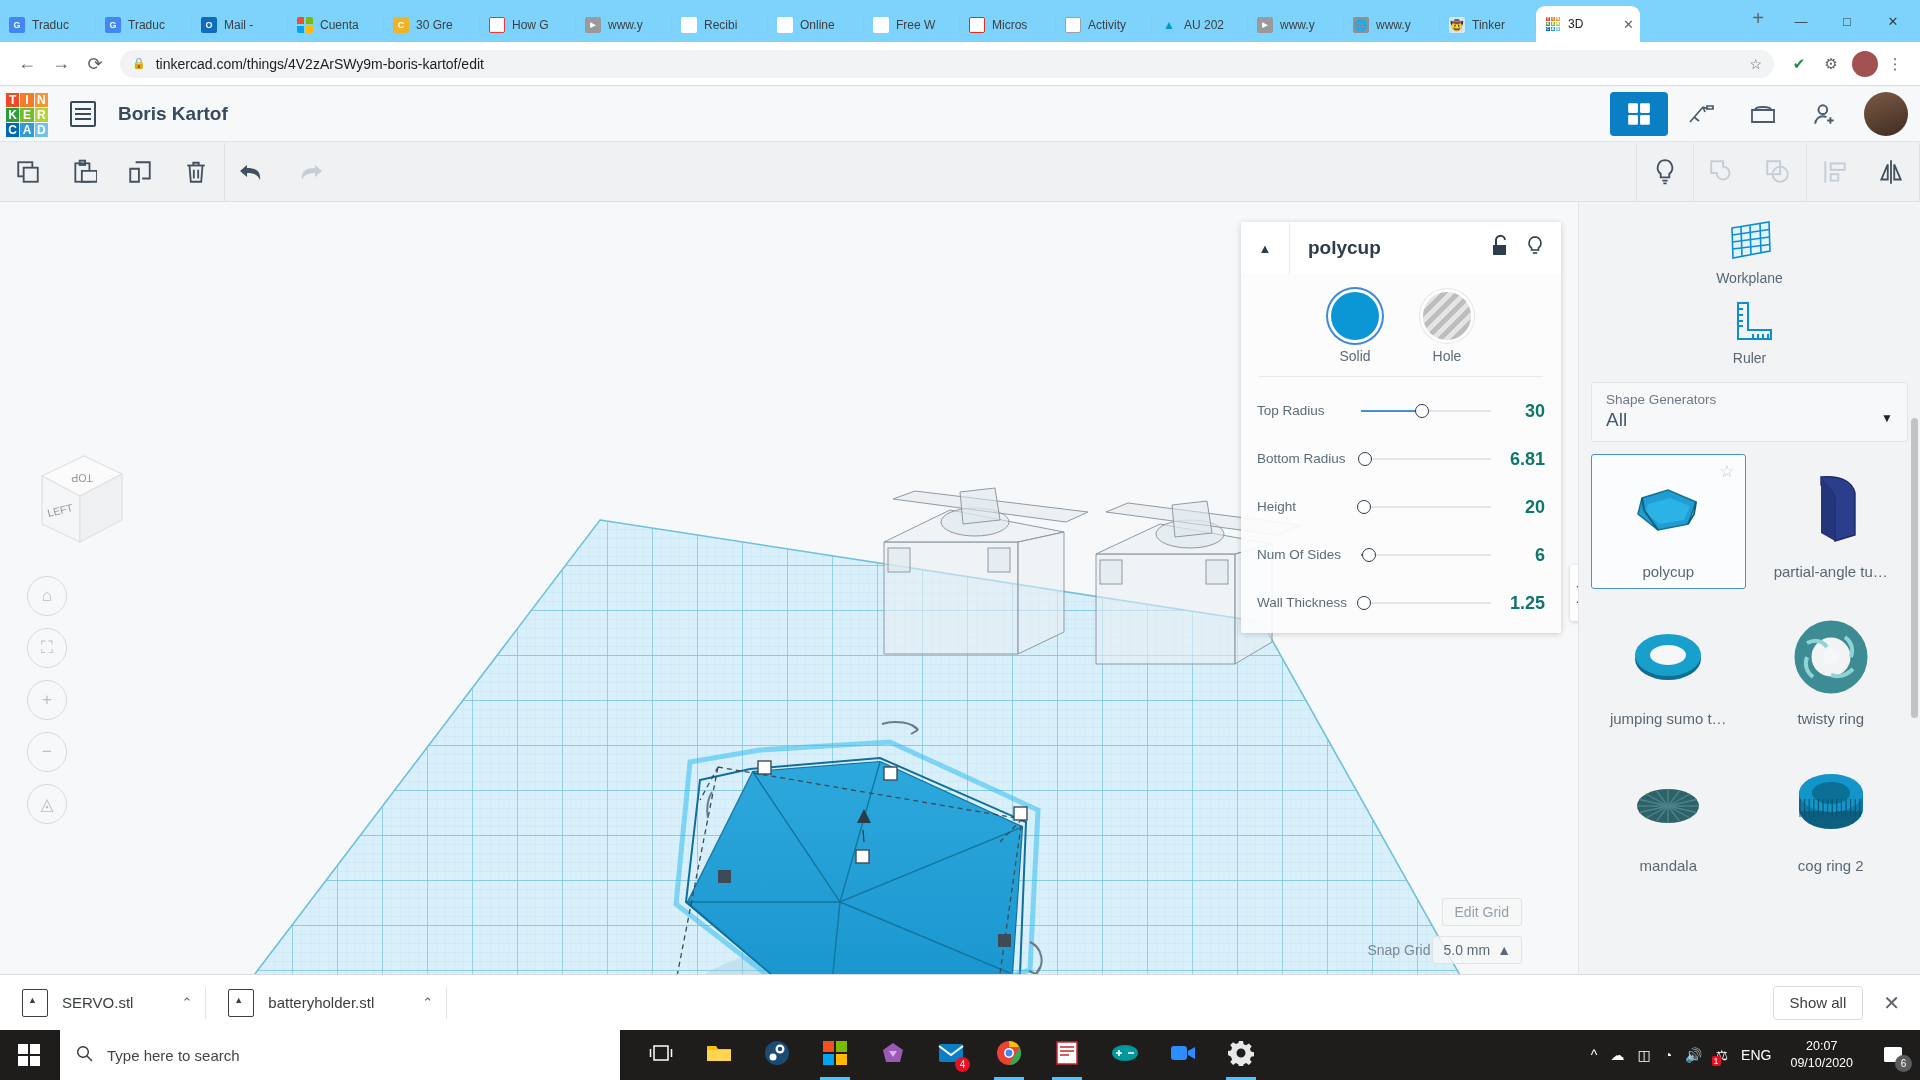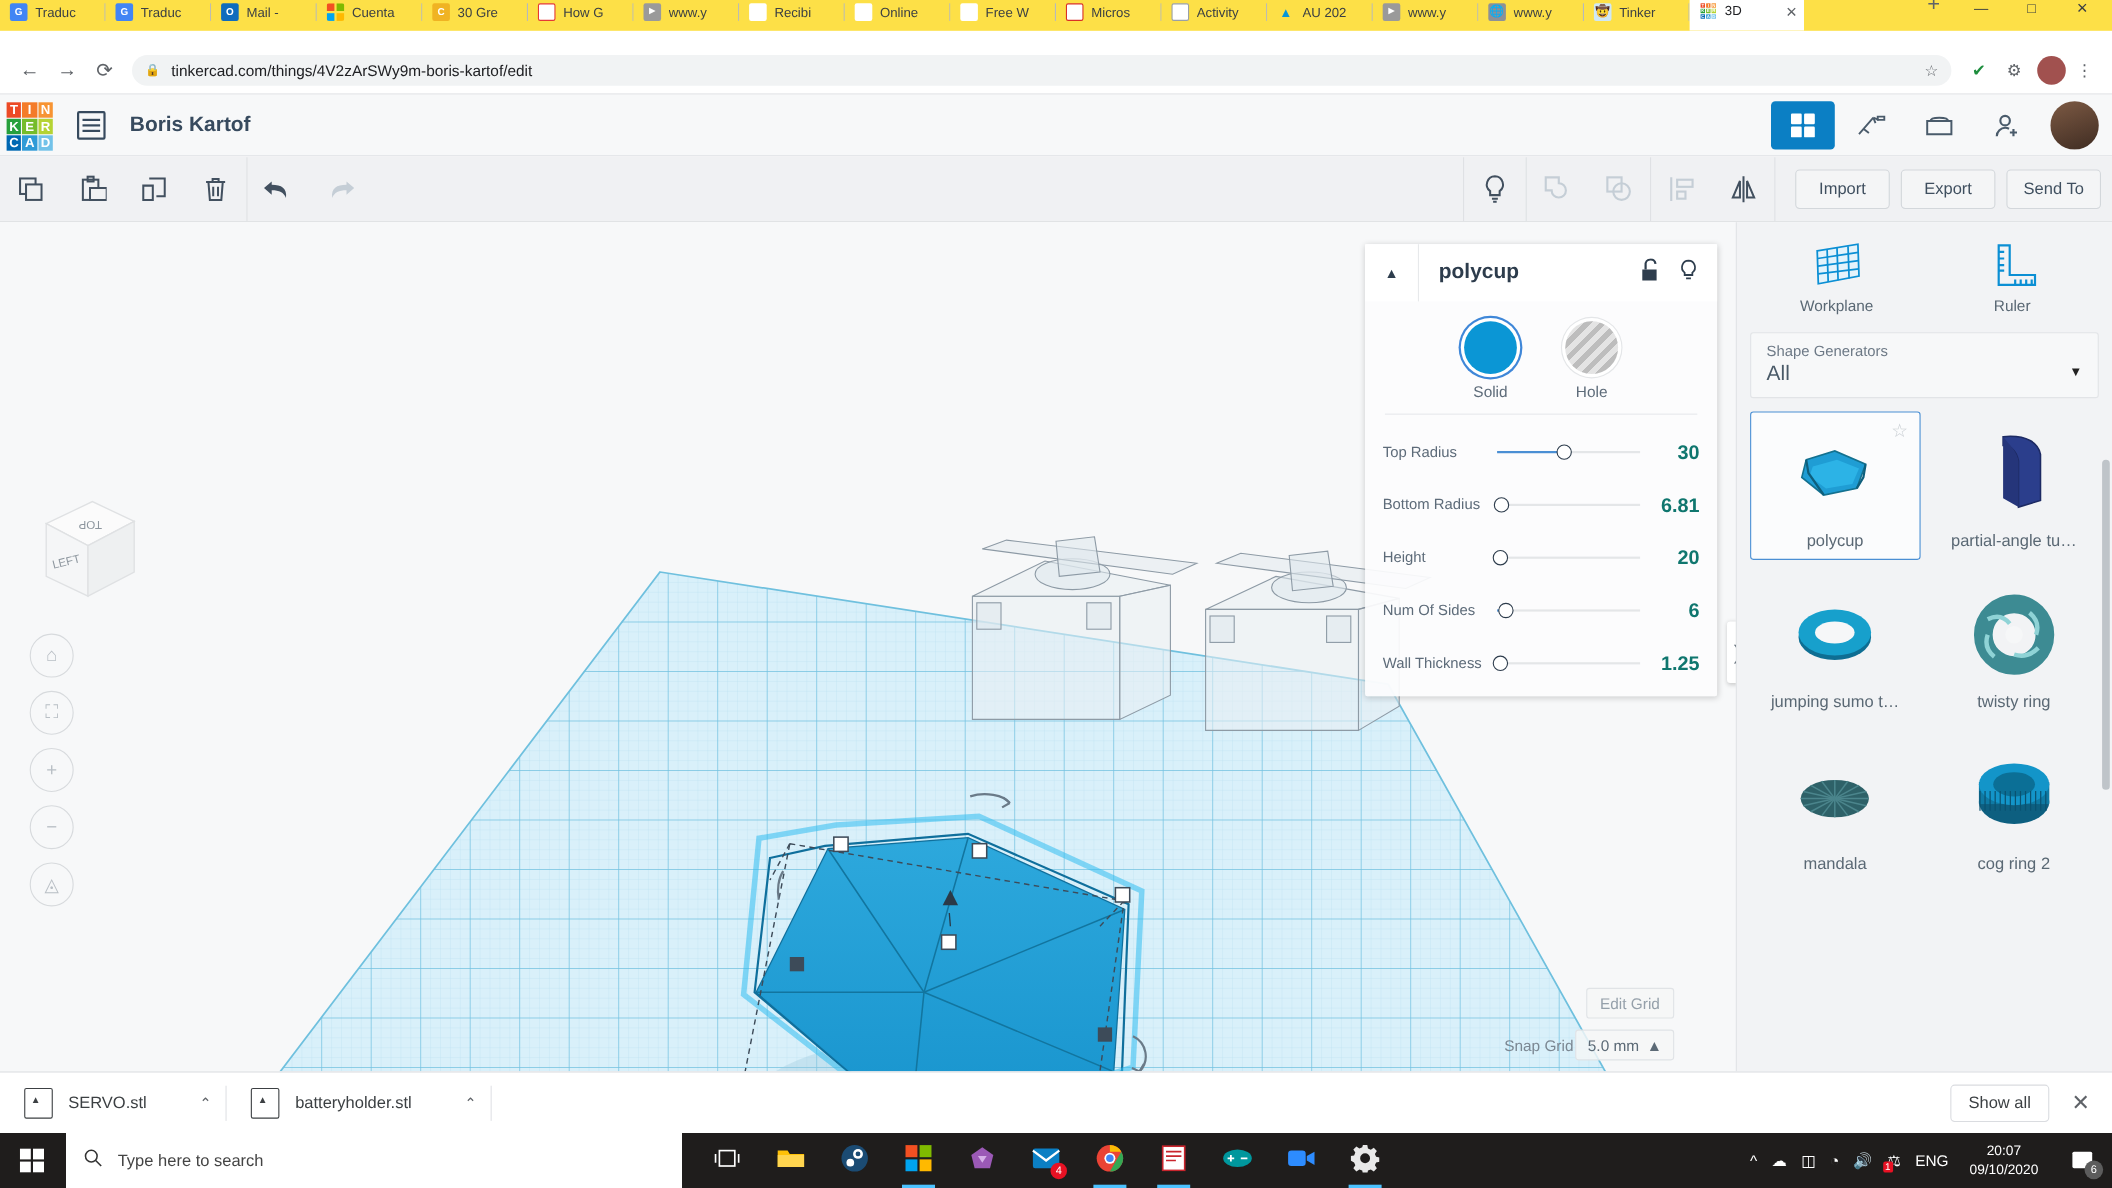--- a/index.html
+++ b/index.html
@@ -5,22 +5,22 @@
   * { box-sizing: border-box; margin: 0; padding: 0; }
   html, body {
     width: 1920px; height: 1080px; overflow: hidden;
     font-family: "Liberation Sans", sans-serif;
     background: #ffffff;
   }
   #root { position: relative; width: 1920px; height: 1080px; }
 
   
   .chrome-tabstrip {
-    position: absolute; left: 0; top: 0; width: 1920px; height: 28px;
-    background: #fde047; display: flex; align-items: flex-end;
+    position: absolute; left: 0; top: 0; width: 1920px; height: 42px;
+    background: #7dd3fc; display: flex; align-items: flex-start;
   }
   .tabs-wrap { display: flex; align-items: flex-end; height: 42px; flex: 1 1 auto; overflow: hidden; }
   .tab {
     position: relative; display: flex; align-items: center;
     height: 34px; width: 96px; min-width: 96px; padding: 0 6px 0 9px;
     font-size: 12px; color: #3c4043; white-space: nowrap; overflow: hidden;
   }
   .tab:after {
     content: ""; position: absolute; right: 0; top: 9px; height: 16px; width: 1px;
     background: #b6b9bd;
@@ -196,21 +196,21 @@
     background:#fff; box-shadow:0 1px 4px rgba(0,0,0,.18);
     border-radius:3px 0 0 3px; display:flex; align-items:center; justify-content:center;
     color:#2d3c4c; font-size:17px;
   }
 
   
   .sidebar {
     position:absolute; left:1578px; top:202px; width:342px; height:772px;
     background:#f2f3f5; border-left:1px solid #e2e4e7;
   }
-  .sb-top { display:flex; padding:14px 16px 10px; gap:10px; }
+  .sb-top { display:flex; padding:14px 16px 10px; gap:10px;flex-direction:column; }
   .sb-tool { flex:1 1 0; text-align:center; }
   .sb-tool .ico { height:50px; display:flex; align-items:center; justify-content:center; }
   .sb-tool .lbl { font-size:14px; color:#5a6874; margin-top:4px; }
   .sb-gen {
     margin:6px 12px 0; background:#f7f8f9; border:1px solid #e2e4e7; border-radius:3px;
     padding:9px 14px 10px; position:relative;
   }
   .sb-gen .g1 { font-size:13.5px; color:#6d7986; }
   .sb-gen .g2 { font-size:19px; color:#4a5a68; margin-top:2px; }
   .sb-gen .caret { position:absolute; right:14px; bottom:16px; font-size:12px; color:#222; }
@@ -500,25 +500,20 @@
         </svg>
     </div>
     <div class="tool">
       <svg width="28" height="28" viewBox="0 0 26 26" fill="none" stroke="currentColor" stroke-width="1.7">
           <path d="M13 2 v22"></path>
           <path d="M10 20 L4 20 L10 6 z"></path>
           <path d="M16 20 L22 20 L16 6 z"></path>
         </svg>
     </div>
     <div class="tsep"></div>
-    <div style="display:flex; align-items:center; padding-left:18px;">
-      <div class="tc-btn">Import</div>
-      <div class="tc-btn">Export</div>
-      <div class="tc-btn">Send To</div>
-    </div>
   </div>
 
   <div class="viewport">
     <svg class="grid-plane" viewBox="0 0 1578 772">
       <defs>
         <pattern id="fineGrid" width="9" height="9" patternUnits="userSpaceOnUse">
           <path d="M9 0 H0 V9" fill="none" stroke="#bfe2f2" stroke-width="0.7"></path>
         </pattern>
         <pattern id="bigGrid" width="45" height="45" patternUnits="userSpaceOnUse">
           <rect width="45" height="45" fill="url(#fineGrid)"></rect>

